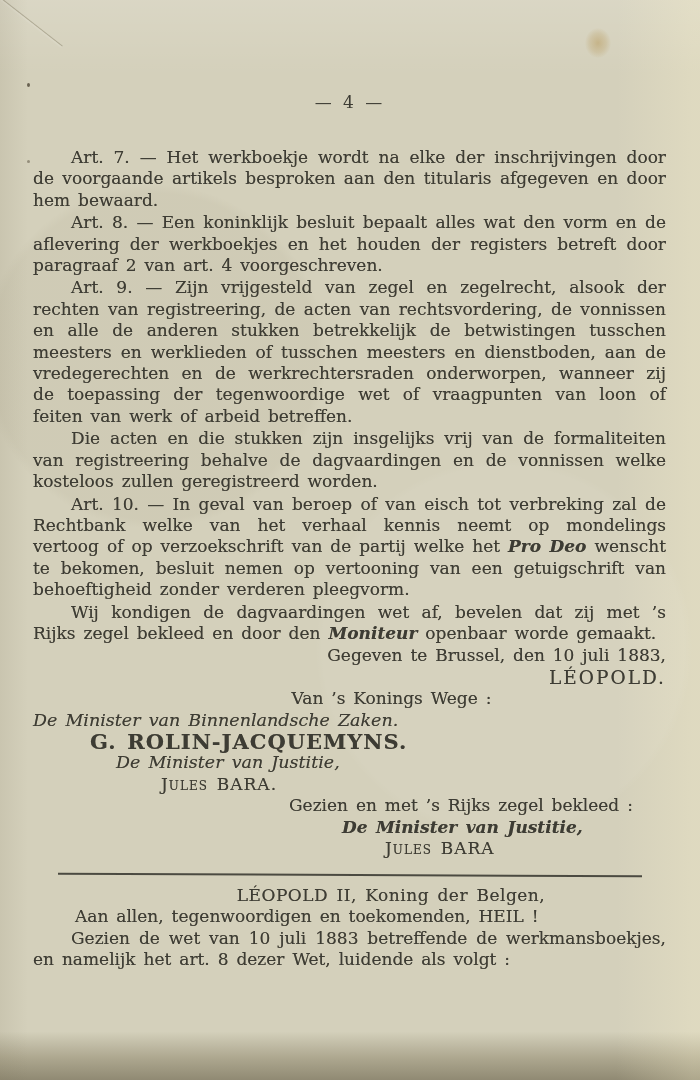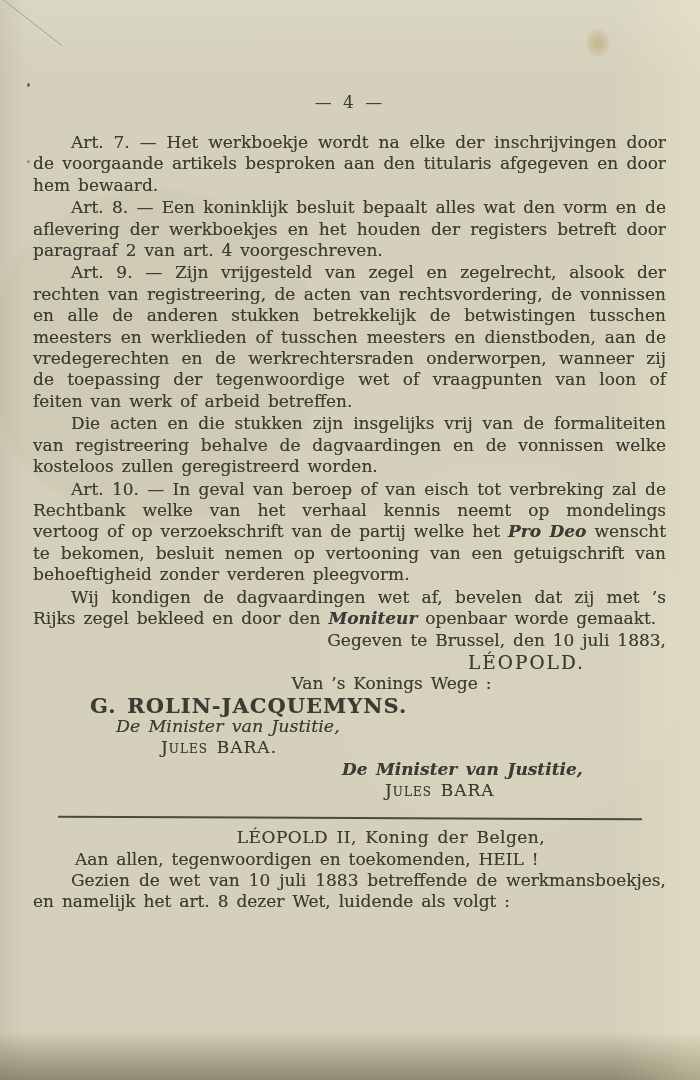--- a/index.html
+++ b/index.html
@@ -24,29 +24,29 @@
     background:rgba(100,92,66,0.35);transform:rotate(38deg);box-shadow:0 1px 2px rgba(255,255,255,0.25);}
   .stain{position:absolute;left:585px;top:28px;width:26px;height:30px;border-radius:50%;
     background:radial-gradient(ellipse at center, rgba(170,130,50,0.38) 0%, rgba(170,130,50,0.18) 45%, rgba(170,130,50,0) 72%);}
   .speck{position:absolute;border-radius:50%;background:rgba(70,62,45,0.75);}
   .speck.s1{left:27px;top:83px;width:3px;height:4px;}
   .speck.s2{left:27px;top:160px;width:3px;height:3px;opacity:.6;}
 
   .page-number{position:absolute;left:0;right:0;top:92px;text-align:center;
     font-size:17px;letter-spacing:3px;}
 
-  .body{position:absolute;left:33px;top:132px;width:633px;
+  .body{position:absolute;left:33px;top:147px;width:633px;
     font-size:17px;line-height:21.4px;text-align:justify;word-spacing:2.5px;
     text-shadow:0 0 0.5px rgba(62,56,40,0.55);}
   .body p{margin:0;}
   p.para{text-indent:38px;margin-bottom:1px;}
   .seg-bi{font-style:italic;font-weight:600;}
 
   .dateline{margin-top:9px;padding-left:247px;text-align:right;}
-  .king-sig{margin-top:1px;padding-left:354px;text-align:center;
+  .king-sig{margin-top:1px;padding-left:354px;text-align:right;
     font-size:18.5px;letter-spacing:2px;}
   .wege{margin-top:6px;padding-left:84px;text-align:center;}
   .min-int-title{font-style:italic;font-size:17.5px;text-align:left;margin-top:3px;}
   .min-int-name{font-weight:bold;letter-spacing:1px;padding-left:57px;text-align:left;margin-top:3px;font-size:21px;}
   .min-jus-title{font-style:italic;font-size:17.5px;padding-left:83px;text-align:left;margin-top:6px;}
   .min-jus-name{font-variant:small-caps;letter-spacing:1px;padding-left:128px;text-align:left;margin-top:2px;}
   .seal-line1{padding-left:256px;text-align:left;margin-top:14px;}
   .seal-line2{font-style:italic;font-weight:600;padding-left:309px;text-align:left;margin-top:2px;}
   .seal-line3{font-variant:small-caps;letter-spacing:1px;padding-left:352px;text-align:left;margin-top:2px;}
 
@@ -76,24 +76,26 @@
         <p class="para"><span class="seg-n">Art. 9. — Zijn vrijgesteld van zegel en zegelrecht, alsook der rechten van registreering, de acten van rechtsvordering, de vonnissen en alle de anderen stukken betrekkelijk de betwistingen tusschen meesters en werklieden of tusschen meesters en dienstboden, aan de vredegerechten en de werkrechtersraden onderworpen, wanneer zij de toepassing der tegenwoordige wet of vraagpunten van loon of feiten van werk of arbeid betreffen.</span></p>
         <p class="para"><span class="seg-n">Die acten en die stukken zijn insgelijks vrij van de formaliteiten van registreering behalve de dagvaardingen en de vonnissen welke kosteloos zullen geregistreerd worden.</span></p>
         <p class="para"><span class="seg-n">Art. 10. — In geval van beroep of van eisch tot verbreking zal de Rechtbank welke van het verhaal kennis neemt op mondelings vertoog of op verzoekschrift van de partij welke het </span><span class="seg-bi">Pro Deo</span><span class="seg-n"> wenscht te bekomen, besluit nemen op vertooning van een getuigschrift van behoeftigheid zonder verderen pleegvorm.</span></p>
         <p class="para"><span class="seg-n">Wij kondigen de dagvaardingen wet af, bevelen dat zij met ’s Rijks zegel bekleed en door den </span><span class="seg-bi">Moniteur</span><span class="seg-n"> openbaar worde gemaakt.</span></p>
       </div>
 
     <p class="dateline">Gegeven te Brussel, den 10 juli 1883,</p>
     <p class="king-sig">LÉOPOLD.</p>
 
     <p class="wege">Van ’s Konings Wege :</p>
+    <p class="min-int-title">De Minister van Binnenlandsche Zaken.</p>
     <p class="min-int-name">G. ROLIN-JACQUEMYNS.</p>
     <p class="min-jus-title">De Minister van Justitie,</p>
     <p class="min-jus-name">Jules BARA.</p>
 
+    <p class="seal-line1">Gezien en met ’s Rijks zegel bekleed :</p>
     <p class="seal-line2">De Minister van Justitie,</p>
     <p class="seal-line3">Jules BARA</p>
 
     <hr class="rule">
 
     <p class="lb-title">LÉOPOLD II, Koning der Belgen,</p>
     <p class="lb-heil">Aan allen, tegenwoordigen en toekomenden, HEIL !</p>
     <p class="lb-para">Gezien de wet van 10 juli 1883 betreffende de werkmansboekjes, en namelijk het art. 8 dezer Wet, luidende als volgt :</p>
   </div>
 </div>

